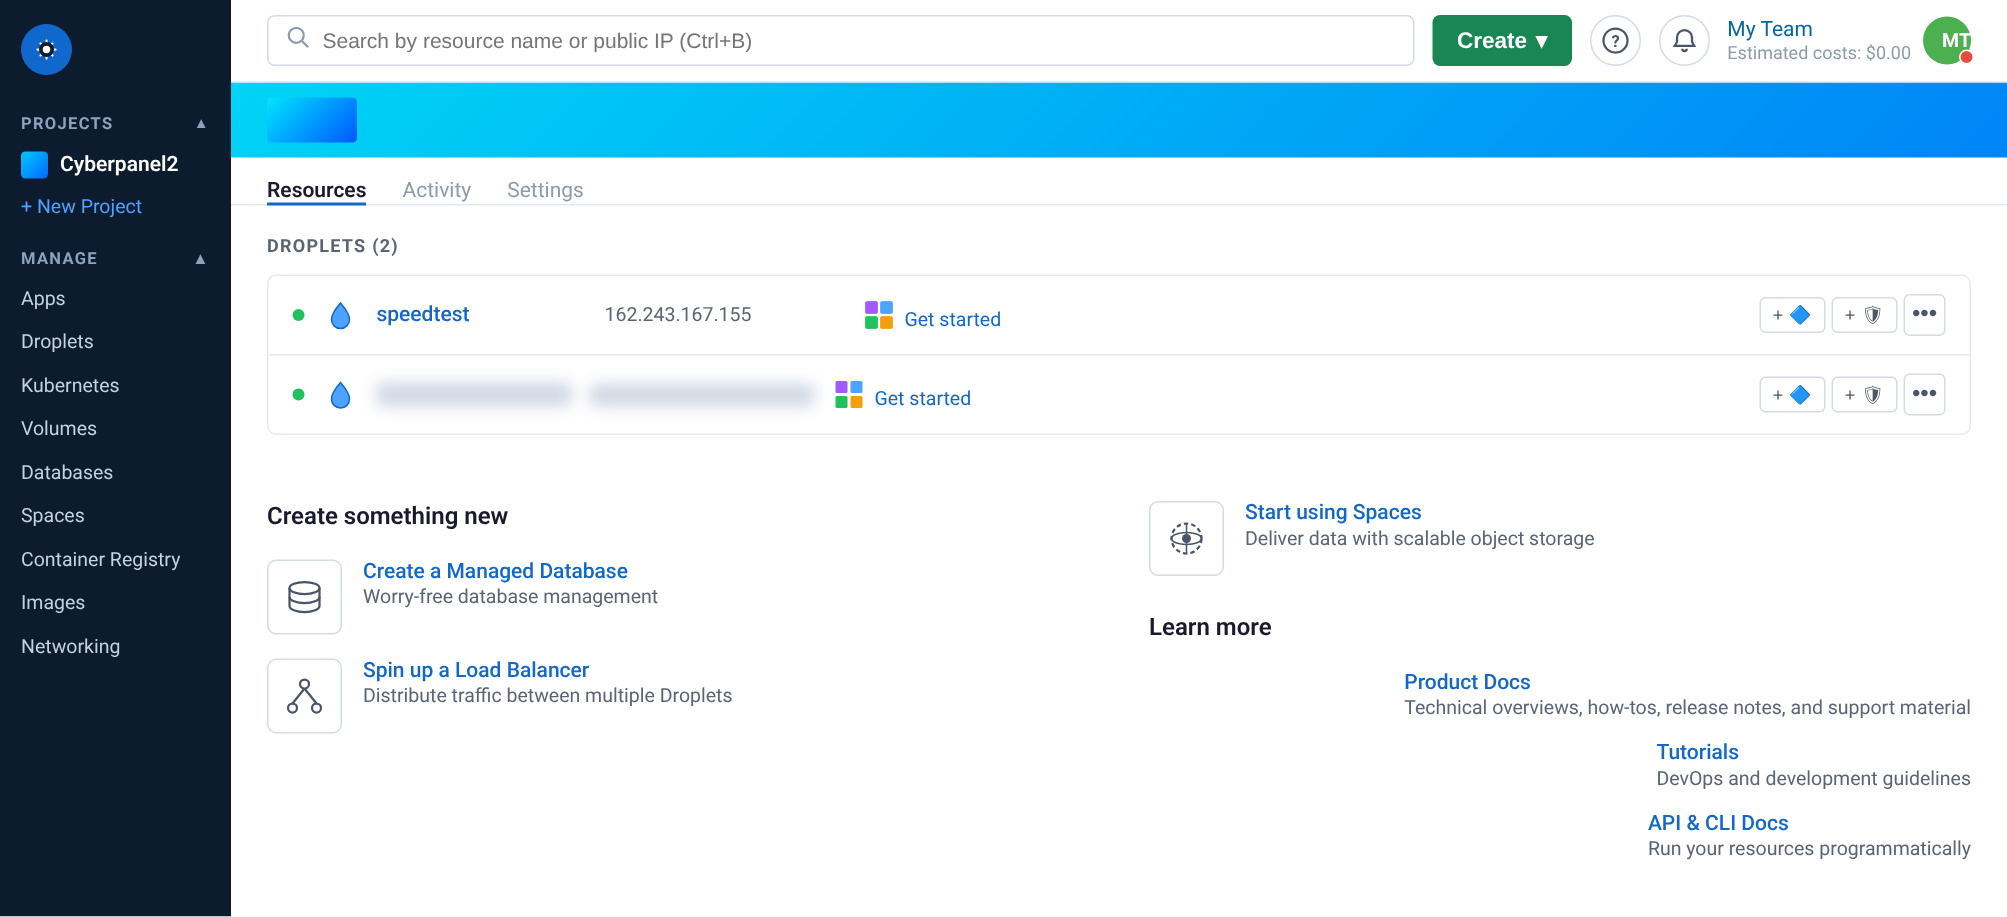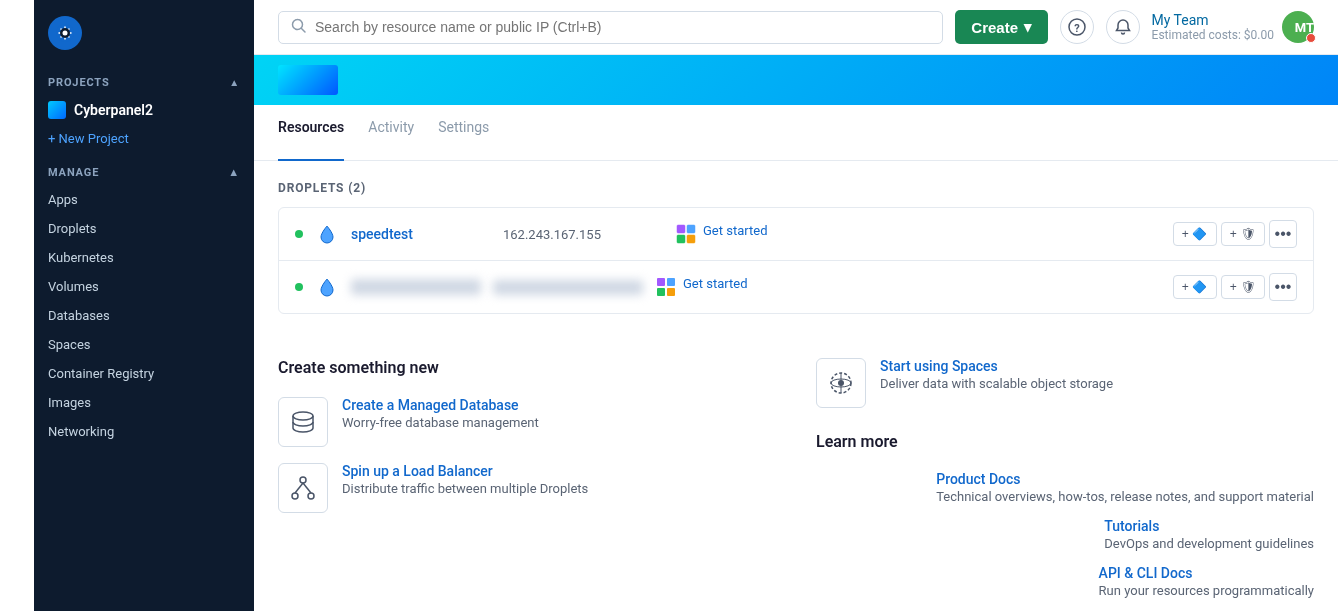--- a/index.html
+++ b/index.html
@@ -1,28 +1,27 @@
 <!DOCTYPE html>
 <html><head>
   <meta charset="utf-8">
   <style>
     * { box-sizing: border-box; margin: 0; padding: 0; }
     body { font-family: -apple-system, BlinkMacSystemFont, 'Segoe UI', Roboto, sans-serif; font-size: 14px; background: #fff; display: flex; height: 611px; overflow: hidden; }
 
     
     .sidebar {
-      width: 220px;
+      width: 154px;
       background: #0d1b2e;
       color: #fff;
       display: flex;
       flex-direction: column;
       flex-shrink: 0;
       height: 611px;
       overflow-y: auto;
-      margin-left: 34px;
     }
     .sidebar-logo {
       padding: 16px 14px;
       display: flex;
       align-items: center;
     }
     .logo-circle {
       width: 34px; height: 34px;
       border-radius: 50%;
       background: #1168cc;
@@ -161,21 +160,21 @@
     }
 
     
     .tabs {
       display: flex;
       border-bottom: 1px solid #e5eaf0;
       padding: 0 24px;
       gap: 24px;
     }
     .tab {
-      padding: 14px 0 24px;
+      padding: 14px 0 0;
       font-size: 14px;
       color: #8c9bab;
       cursor: pointer;
       border-bottom: 2px solid transparent;
       margin-bottom: -1px;
     }
     .tab.active {
       color: #1a1a2e;
       font-weight: 600;
       border-bottom: 2px solid #1168cc;
@@ -226,21 +225,21 @@
       min-width: 160px;
     }
     .blurred {
       filter: blur(5px);
       user-select: none;
       background: #d0d8e4;
       border-radius: 3px;
       color: transparent;
     }
     .get-started-wrap {
-      display: flex; align-items: flex-start; gap: 6px;
+      display: flex; align-items: flex-end; gap: 6px;
       color: #1168cc; font-size: 13px; cursor: pointer;
       min-width: 140px;
     }
     .get-started-icon {
       width: 22px; height: 22px;
     }
     .row-actions {
       margin-left: auto;
       display: flex; align-items: center; gap: 4px;
     }

